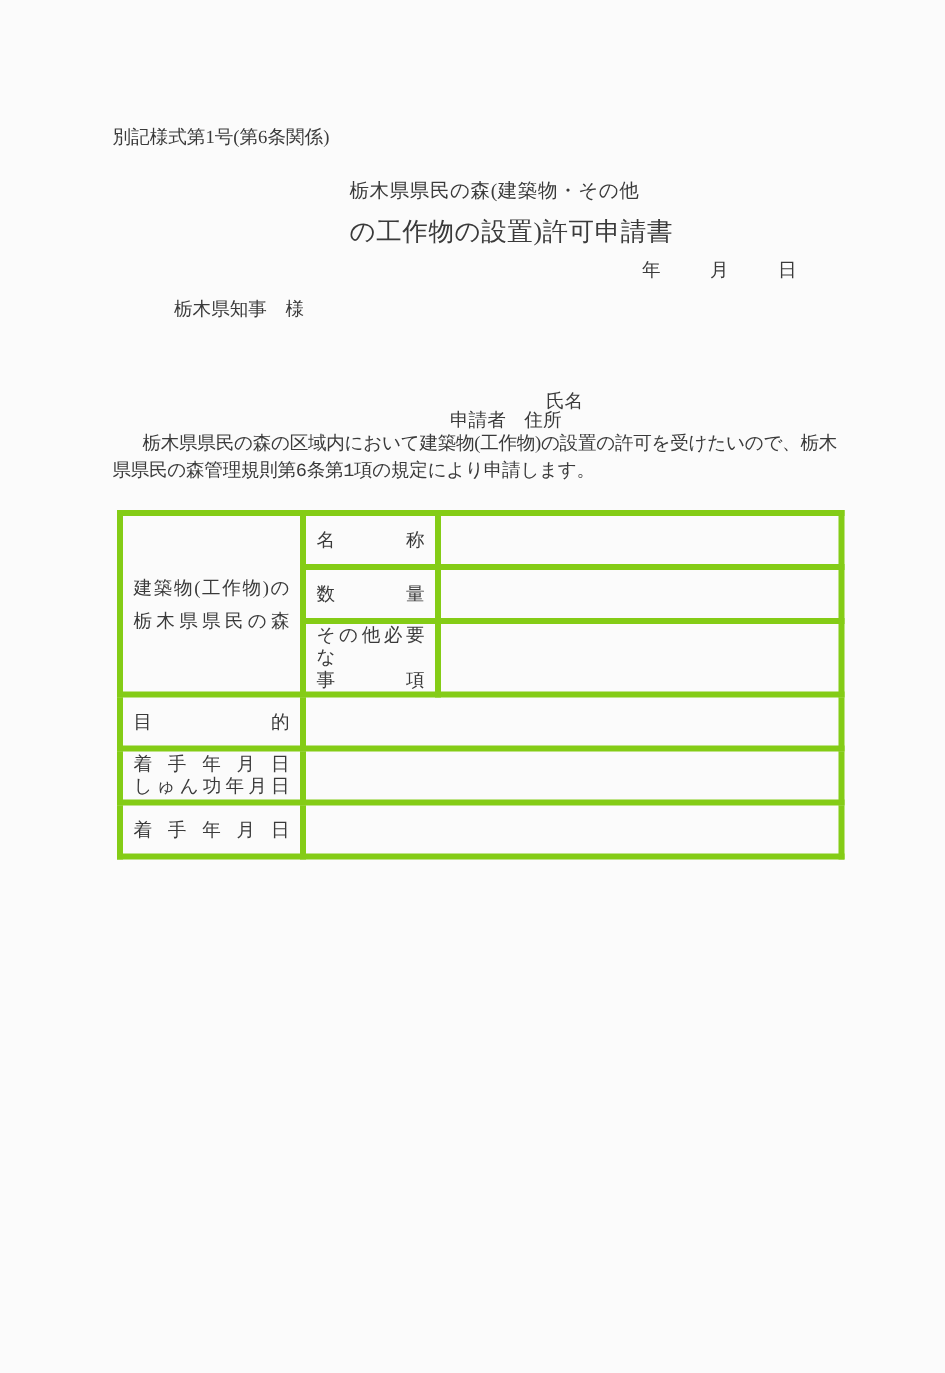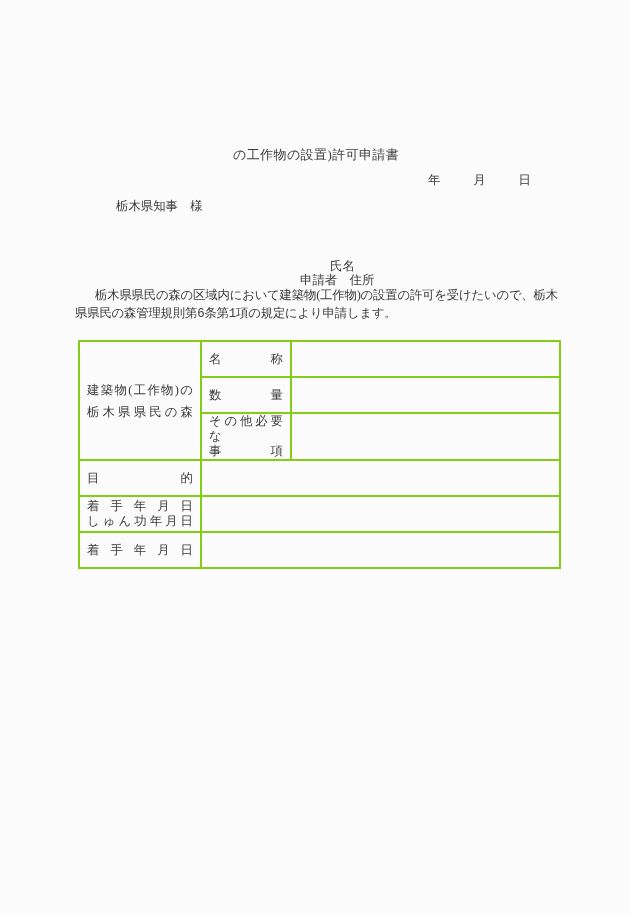--- a/index.html
+++ b/index.html
@@ -10,59 +10,61 @@
     height: 915px;
     background: #fbfbfb;
     color: #3a3a3a;
     font-family: "Liberation Serif", "DejaVu Serif", serif;
     overflow: hidden;
   }
   .abs { position: absolute; white-space: pre; font-size: 12.4px; line-height: 16px; }
 
   .form-number   { left: 75px;  top: 83px;  }
   .title-line1   { left: 233px; top: 119px; font-size: 13px; letter-spacing: 0.4px; }
-  .title-line2   { left: 233px; top: 147px; font-size: 13px; letter-spacing: 0.4px; }
+  .title-line2   { left: 233px; top: 147px; font-size: 17px; letter-spacing: 0.4px; }
   .date-line     { left: 428px; top: 172px; width: 103px; display: flex; justify-content: space-between; }
   .addressee     { left: 116px; top: 198px; }
   .applicant     { left: 300px; top: 236px; margin-top: 36px; }
-  .applicant-name{ left: 330px; top: 259px; font-family: Liberation Mono, monospace; }
+  .applicant-name{ left: 364px; top: 259px; }
   .body-line1    { left: 95px;  top: 287px; letter-spacing: -0.2px; }
   .body-line2    { left: 75px;  top: 306px; letter-spacing: -0.2px; font-family: Liberation Mono, monospace; }
 
   table.form {
     position: absolute;
     left: 78px; top: 340px;
     width: 481px;
     border-collapse: collapse;
     table-layout: fixed;
   }
   table.form tr { height: 36px; }
   table.form td {
-    border: 2px solid #84cc16;
+    border: 4px solid #84cc16;
     padding: 0 7px;
     font-size: 12.4px;
     vertical-align: middle;
     overflow: hidden;
   }
   .jst {
     text-align: justify;
     text-align-last: justify;
     -moz-text-align-last: justify;
     text-justify: inter-character;
   }
   .group-cell div { line-height: 22px; }
   .two-line  div { line-height: 15px; }
   td.value-cell { background: #fbfbfb; }
 </style>
 </head>
 <body>
 
 <div class="page">
 
+  <div class="abs form-number">別記様式第1号(第6条関係)</div>
 
+  <div class="abs title-line1">栃木県県民の森(建築物・その他</div>
   <div class="abs title-line2">の工作物の設置)許可申請書</div>
 
   <div class="abs date-line">
     <span>年</span>
     <span>月</span>
     <span>日</span>
   </div>
 
   <div class="abs addressee">栃木県知事　様</div>
 

